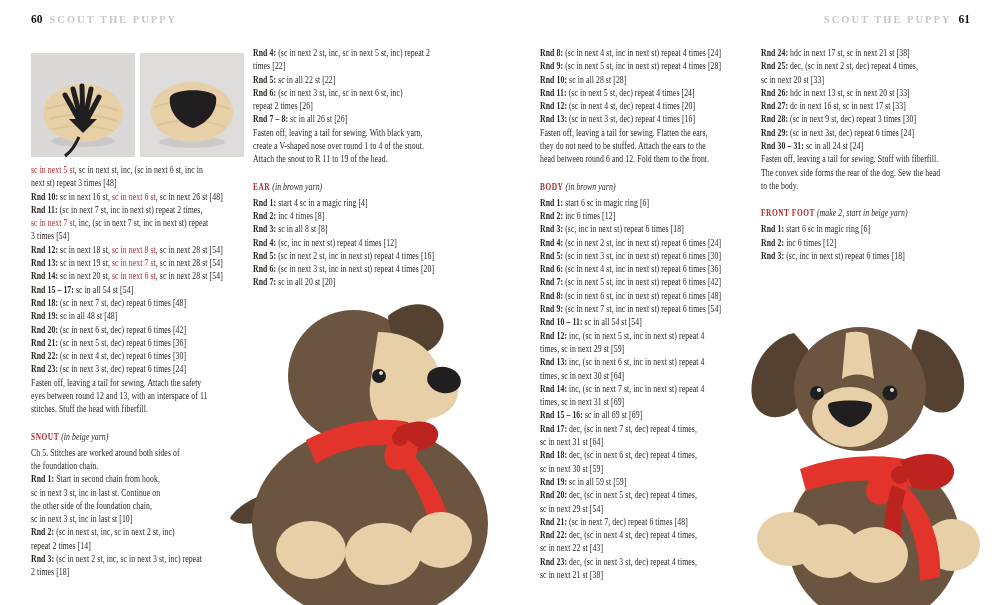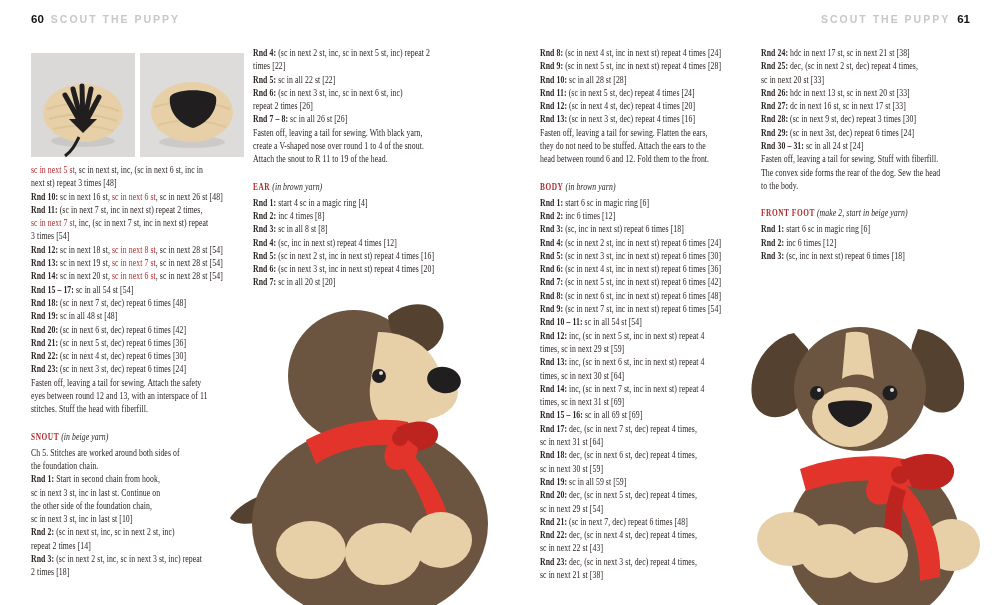--- a/index.html
+++ b/index.html
@@ -11,21 +11,21 @@
   }
   html,body{margin:0;padding:0;}
   body{
     width:1000px;height:605px;position:relative;overflow:hidden;
     background:var(--page-bg);
     font-family:"Liberation Serif", serif;
     color:var(--text-dark);
   }
   .runhead{
     position:absolute;top:13px;
-    font-family:Liberation Sans, sans-serif;
+    font-family:Liberation Serif, serif;
     font-size:10.5px;font-weight:bold;letter-spacing:2px;
     color:var(--header-gray);white-space:nowrap;
   }
   .runhead.left{left:31px;}
   .runhead.right{right:30px;text-align:center;}
   .pagenum{color:#141414;letter-spacing:0;font-size:11.5px;}
   .runhead.left .pagenum{margin-right:7px;}
   .runhead.right .pagenum{margin-left:7px;}
 
   .col{

